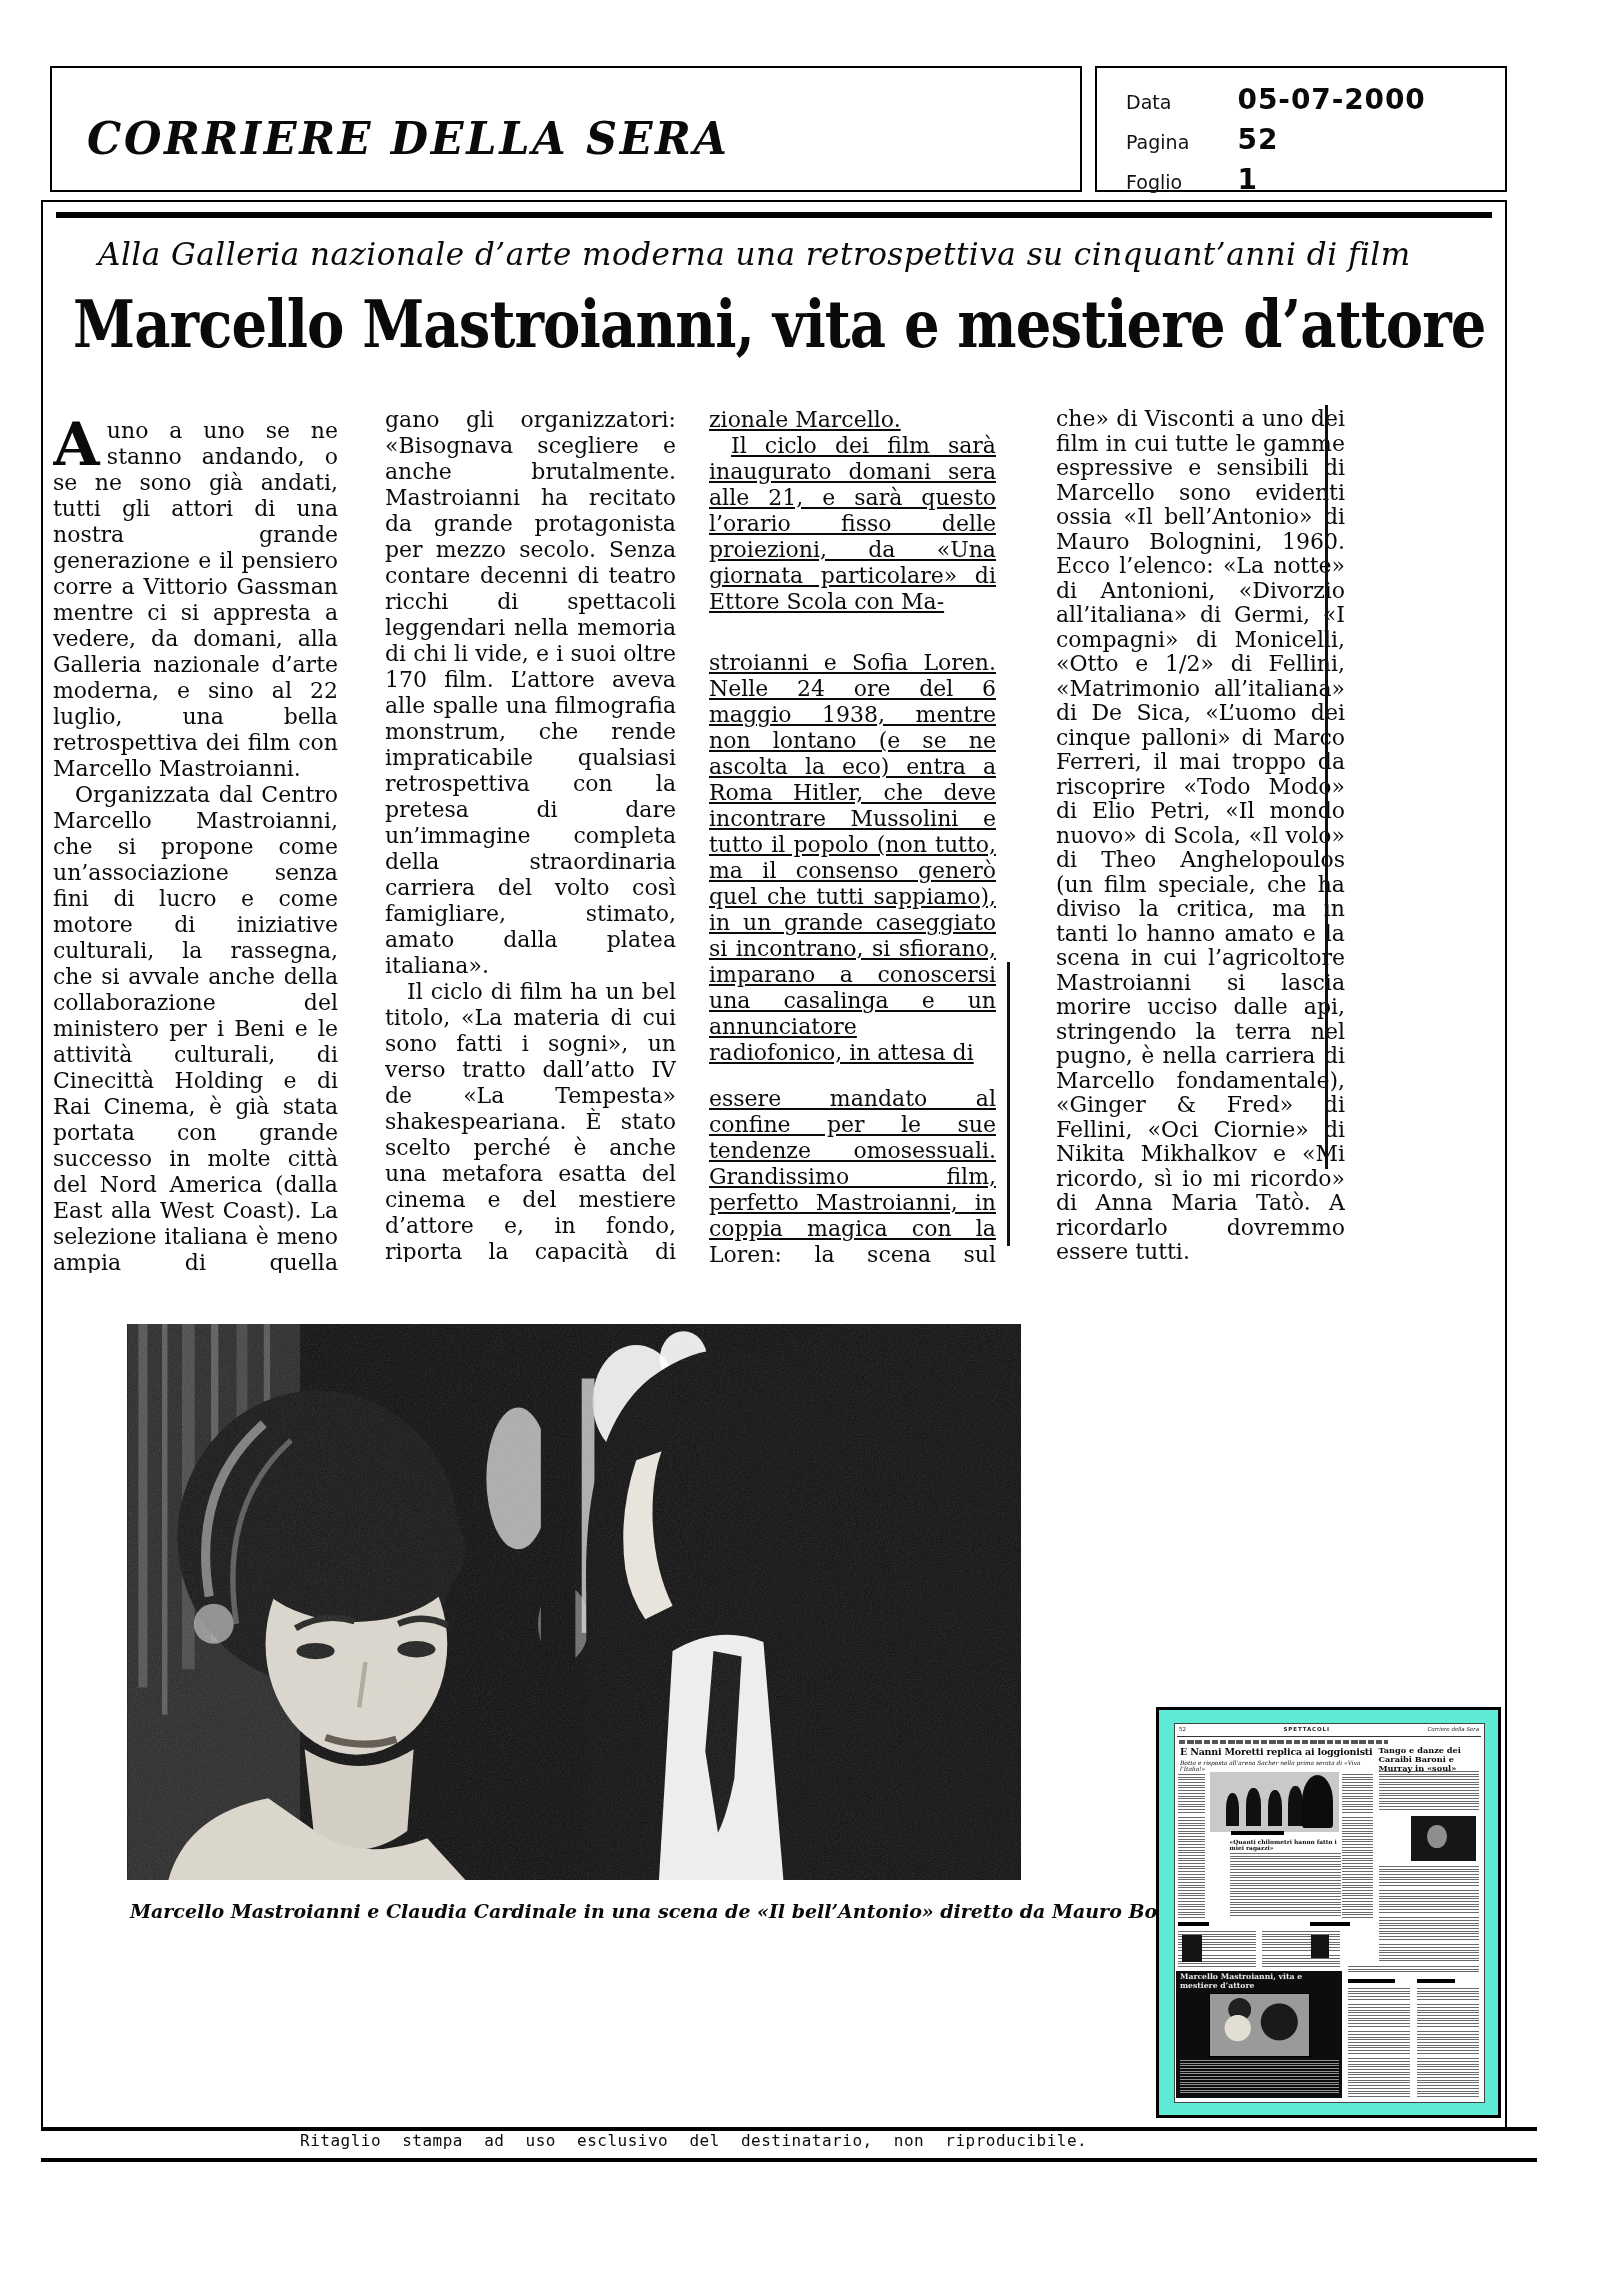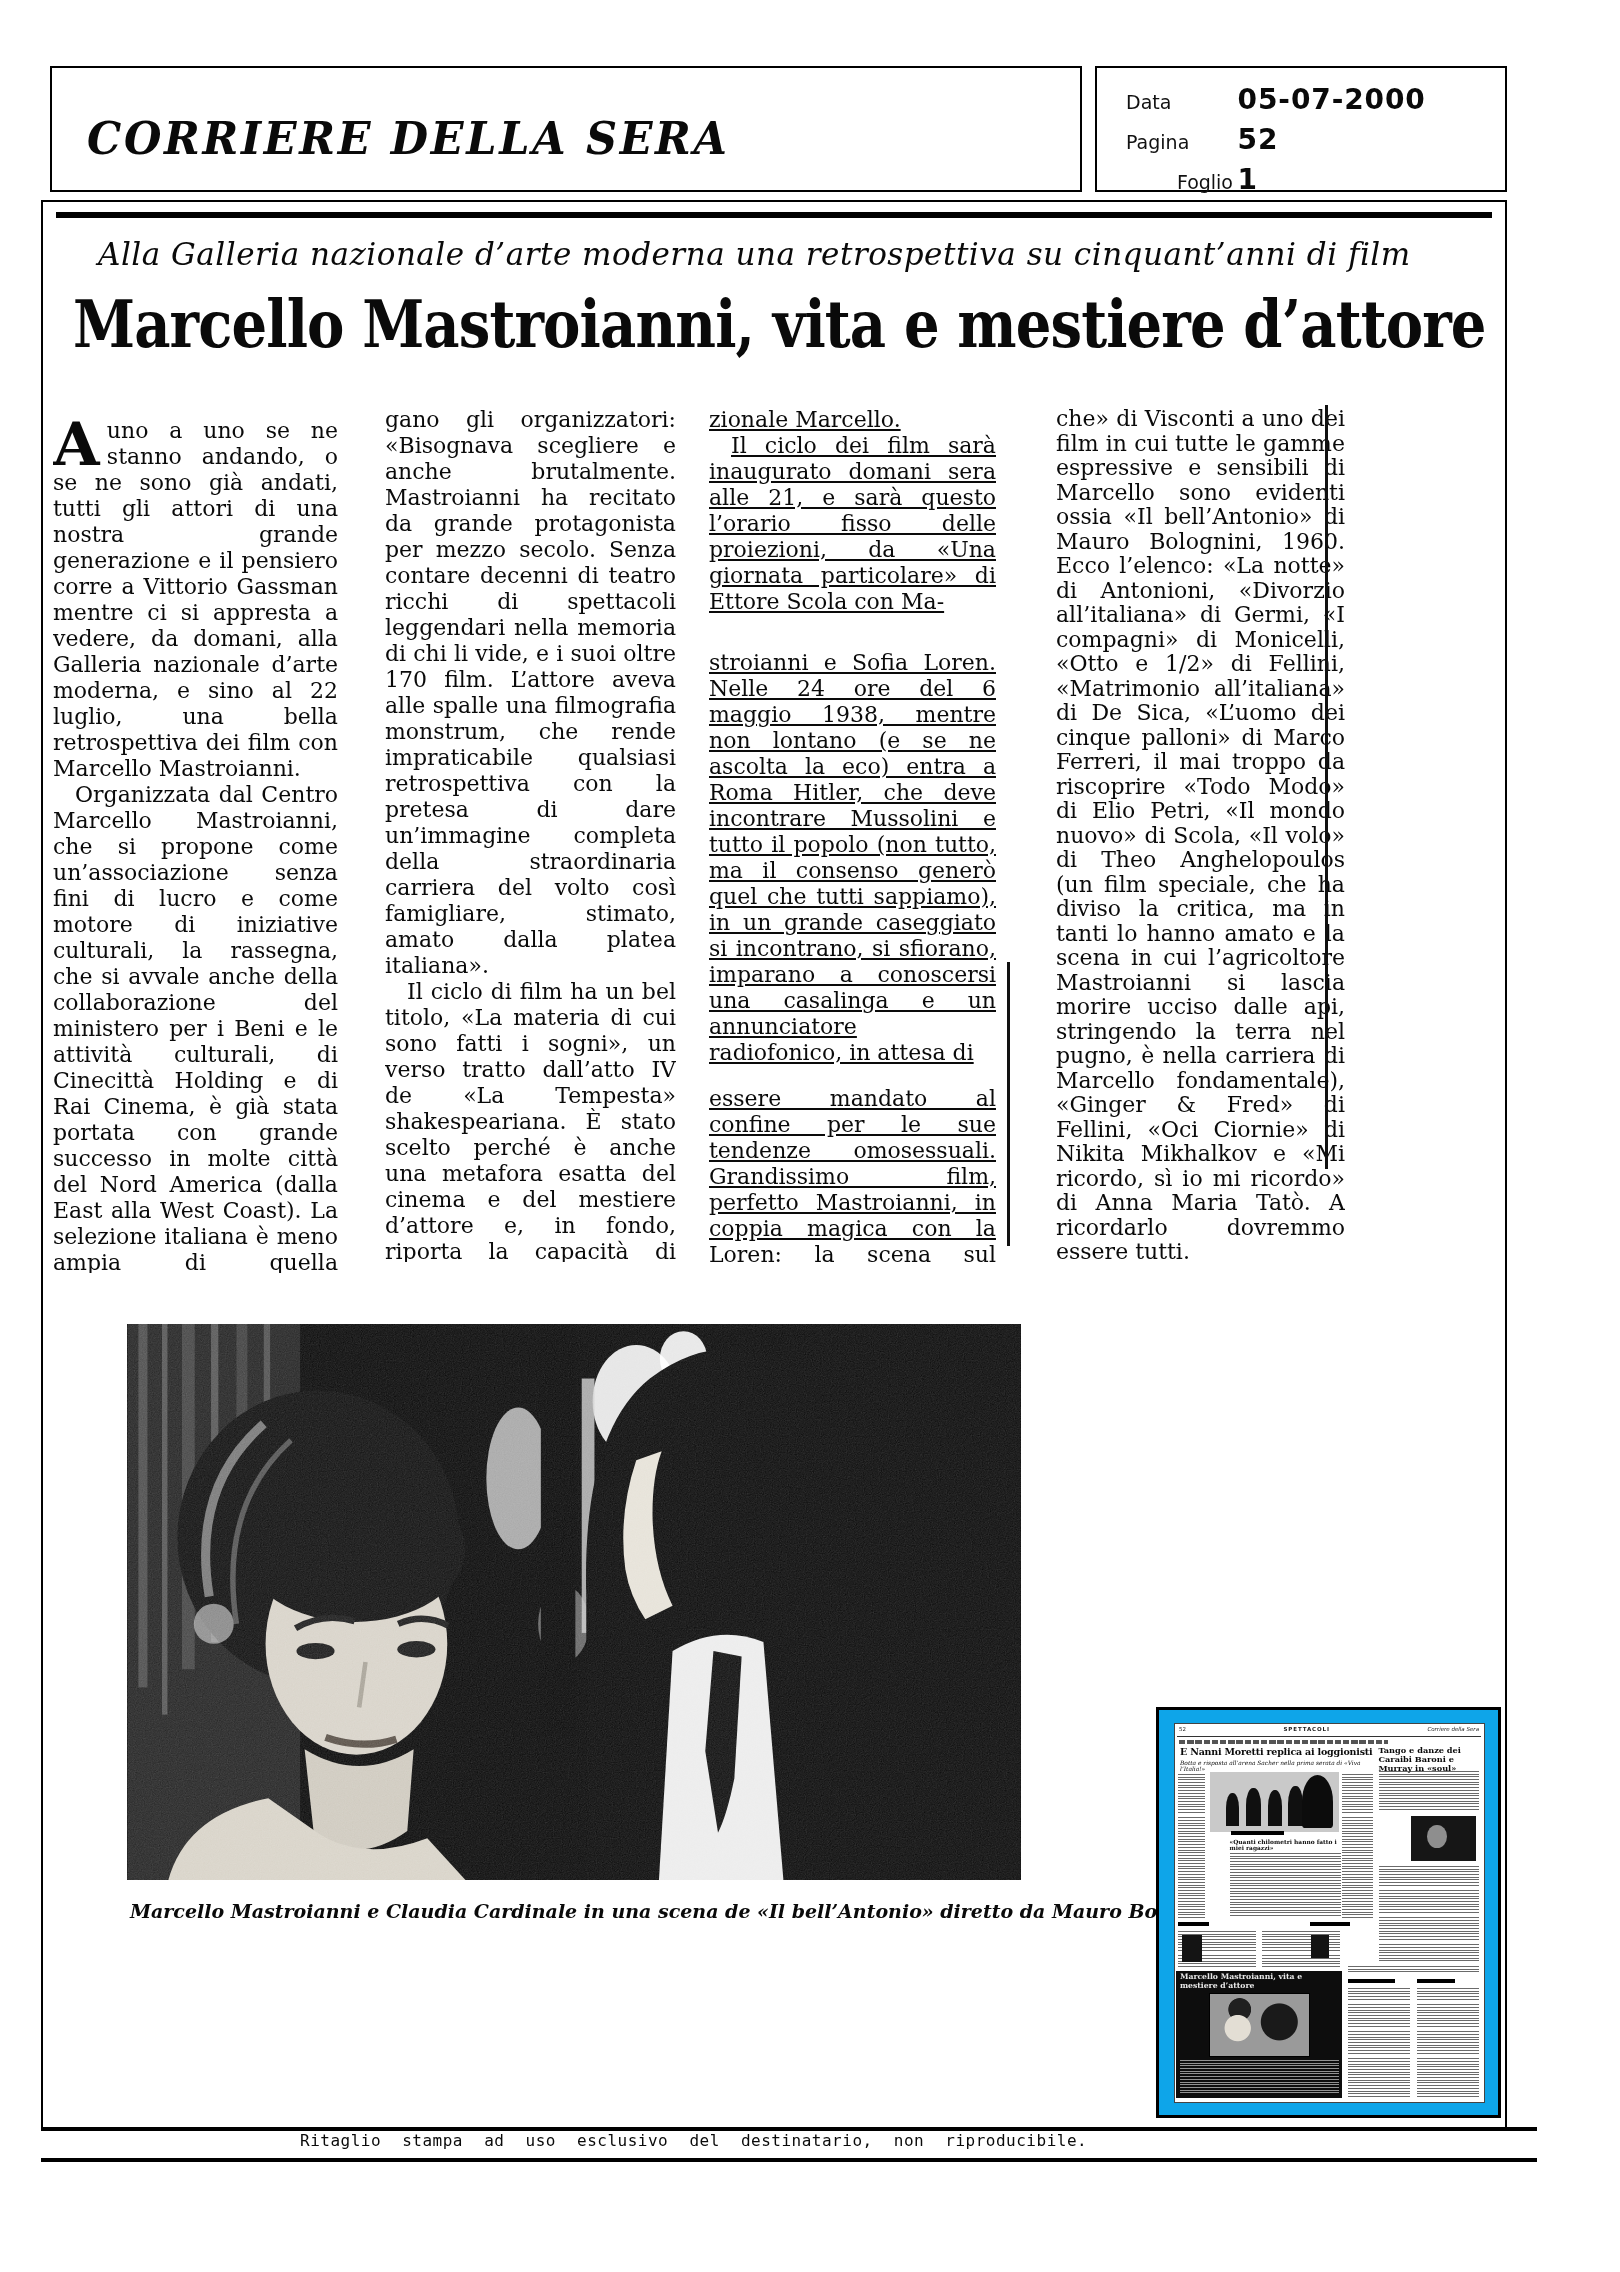--- a/index.html
+++ b/index.html
@@ -8,21 +8,21 @@
 
   
   .masthead-box{position:absolute;left:50px;top:66px;width:1032px;height:126px;
                 border:2.7px solid #000;box-sizing:border-box;}
   .masthead{position:absolute;left:35px;top:44px;font-family:"DejaVu Serif",serif;
             font-style:italic;font-weight:bold;font-size:43px;letter-spacing:2.7px;
             transform:scaleY(1.05);transform-origin:left top;white-space:nowrap;}
   .meta-box{position:absolute;left:1095px;top:66px;width:412px;height:126px;
             border:2.7px solid #000;box-sizing:border-box;font-family:"DejaVu Sans",sans-serif;}
   .meta-row{position:absolute;left:29px;white-space:nowrap;}
-  .meta-row.r1{top:14.5px;} .meta-row.r2{top:55px;} .meta-row.r3{top:95px;text-align:right;}
+  .meta-row.r1{top:14.5px;} .meta-row.r2{top:55px;} .meta-row.r3{top:95px;}
   .meta-label{display:inline-block;width:107px;font-size:19px;color:#111;}
   .meta-value{font-size:28px;font-weight:bold;letter-spacing:0.9px;}
 
   
   .article-box{position:absolute;left:41px;top:200px;width:1466px;height:1931px;
                border:2.7px solid #000;border-bottom:none;box-sizing:border-box;}
   .top-rule{position:absolute;left:56px;top:212px;width:1436px;height:6.4px;background:#000;}
   .kicker{position:absolute;left:98px;top:236px;width:1327px;font-style:italic;
           font-size:31px;letter-spacing:0.5px;white-space:nowrap;}
   .headline{position:absolute;left:73px;top:285px;margin:0;font-size:55px;font-weight:bold;
@@ -47,21 +47,21 @@
   .vrule-b{left:1007px;top:962px;height:284px;}
 
   
   .photo{position:absolute;left:127px;top:1324px;width:894px;height:556px;background:#000;}
   .photo svg{display:block;}
   .caption{position:absolute;left:130px;top:1900px;width:946px;font-weight:bold;
            font-style:italic;font-size:19px;white-space:nowrap;}
 
   
   .thumb-box{position:absolute;left:1156px;top:1707px;width:345px;height:411px;
-             border:3.6px solid #000;box-sizing:border-box;background:#0ea5e9;}
+             border:3.6px solid #000;box-sizing:border-box;background:#5eead4;}
   .thumb-page{position:absolute;left:14.5px;top:12.7px;width:311px;height:380px;
               border:0.9px solid #444;box-sizing:border-box;background:#fff;overflow:hidden;}
   .t-head{position:absolute;top:2.7px;font-family:"DejaVu Sans",sans-serif;font-size:5.5px;color:#222;}
   .t-head.left{left:4.5px;} .t-head.center{left:109px;letter-spacing:0.9px;font-weight:bold;}
   .t-head.right{right:4.5px;font-style:italic;}
   .t-hairline{position:absolute;left:2.7px;top:12.7px;width:304px;height:0.9px;background:#333;}
   .t-kickbar{position:absolute;left:4.5px;top:16.4px;width:209px;height:3.6px;
              background:repeating-linear-gradient(90deg,#555 0 6.4px,transparent 6.4px 8.2px);}
   .t-headline1{position:absolute;left:5.5px;top:23.6px;width:198px;font-size:9.5px;
                font-weight:bold;line-height:10px;letter-spacing:-0.2px;}

